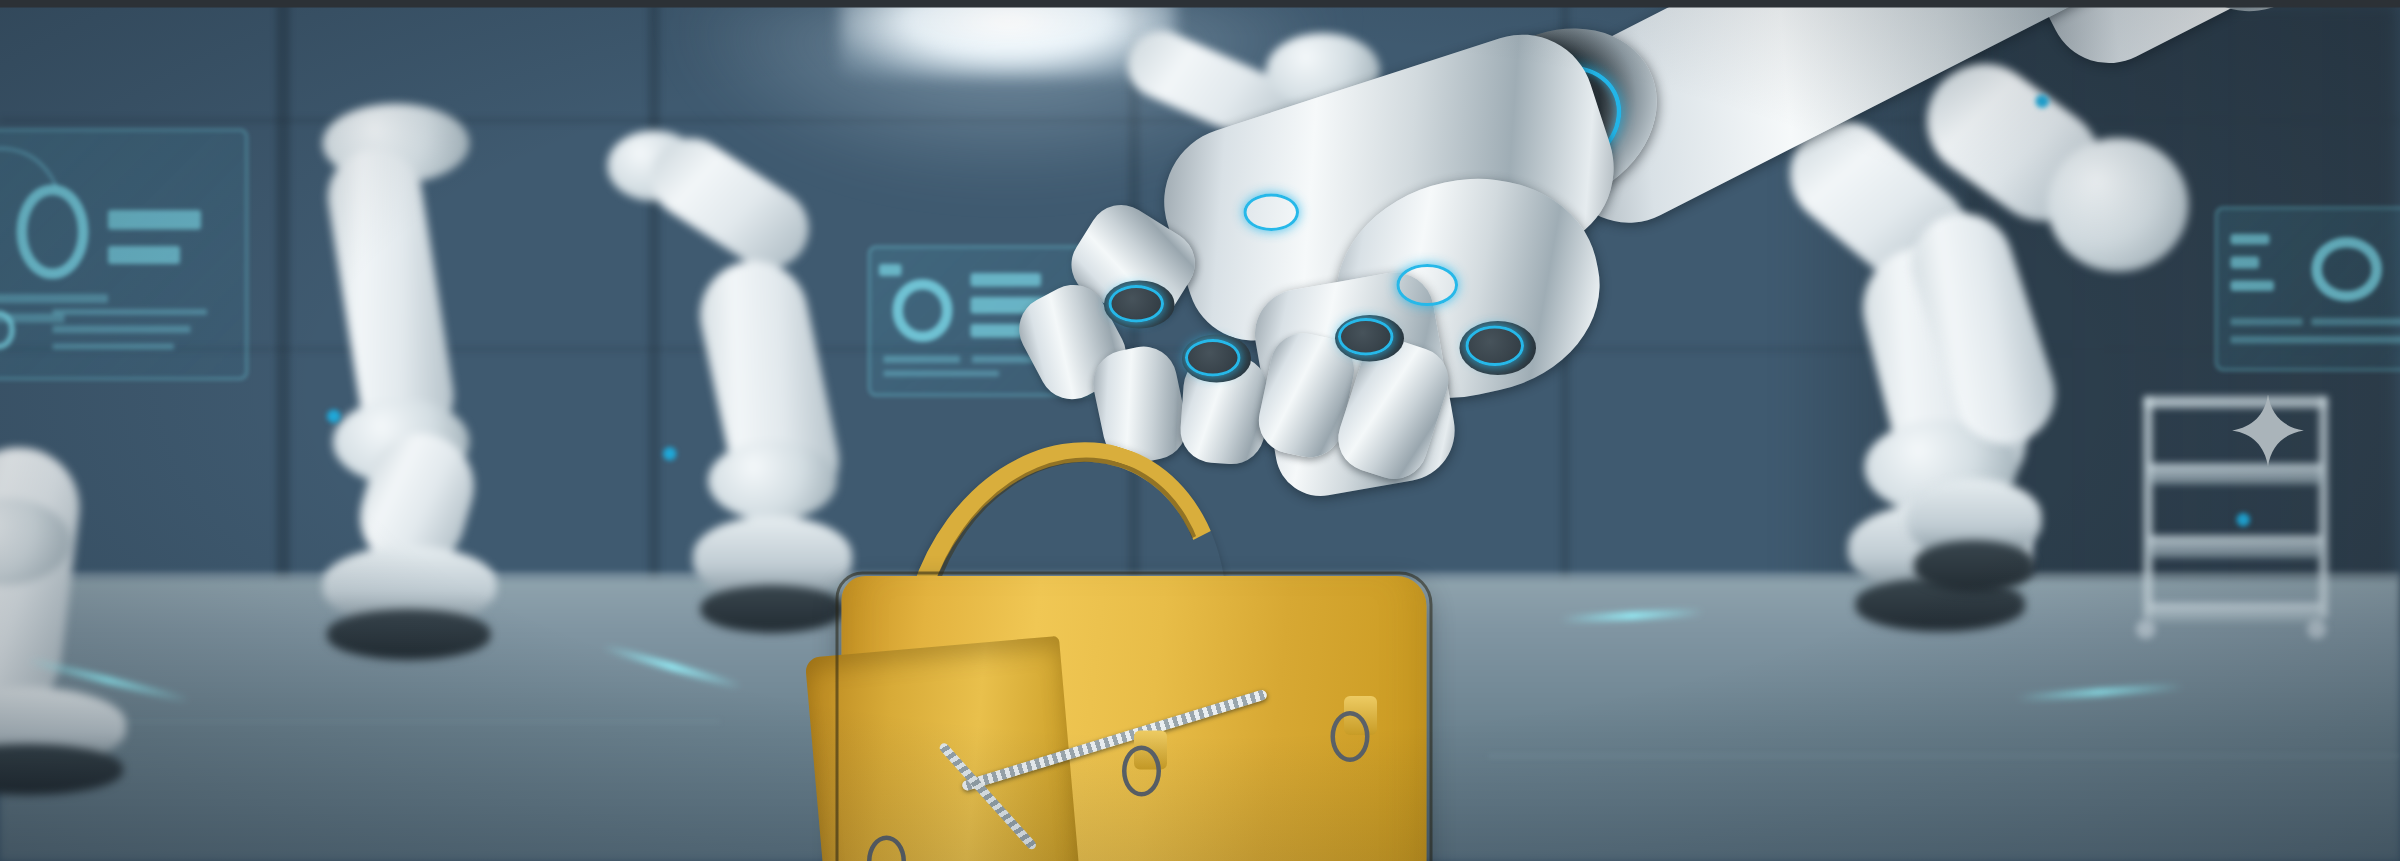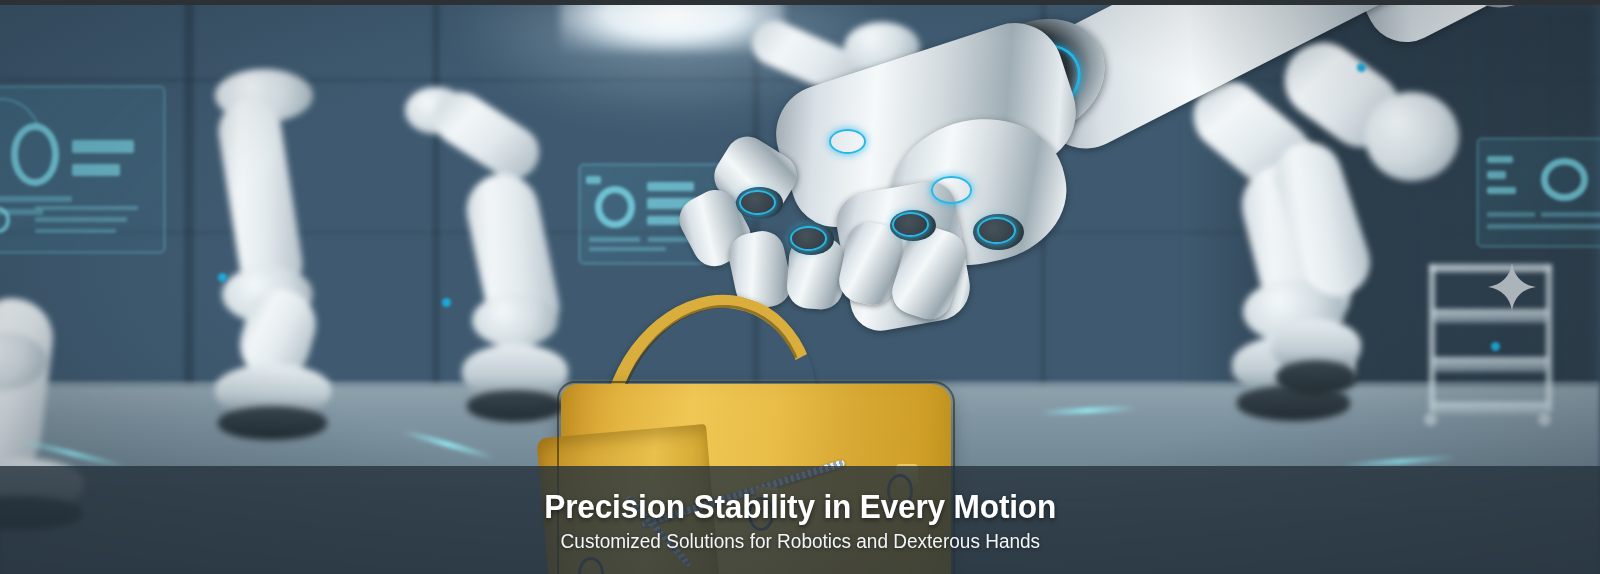--- a/index.html
+++ b/index.html
@@ -456,24 +456,20 @@
       <div class="loop" style="left:48%; top:58%;"></div>
       <div class="tab" style="left:83%; top:48%;"></div>
       <div class="loop" style="left:81%; top:51%;"></div>
       <div class="loop" style="left:8%;  top:76%;"></div>
     </div>
 
   </div>
 
   <div class="vignette"></div>
 
-  <div class="caption">
-    <div class="cap-title">Precision Stability in Every Motion</div>
-    <div class="cap-sub">Customized Solutions for Robotics and Dexterous Hands</div>
-  </div>
 
   <div class="sparkle">
     <svg viewBox="0 0 100 100" aria-hidden="true">
       <path d="M50 4 C54 30 70 46 96 50 C70 54 54 70 50 96 C46 70 30 54 4 50 C30 46 46 30 50 4 Z" fill="#aab4ba"></path>
     </svg>
   </div>
 
 </div>
 
 </body></html>

